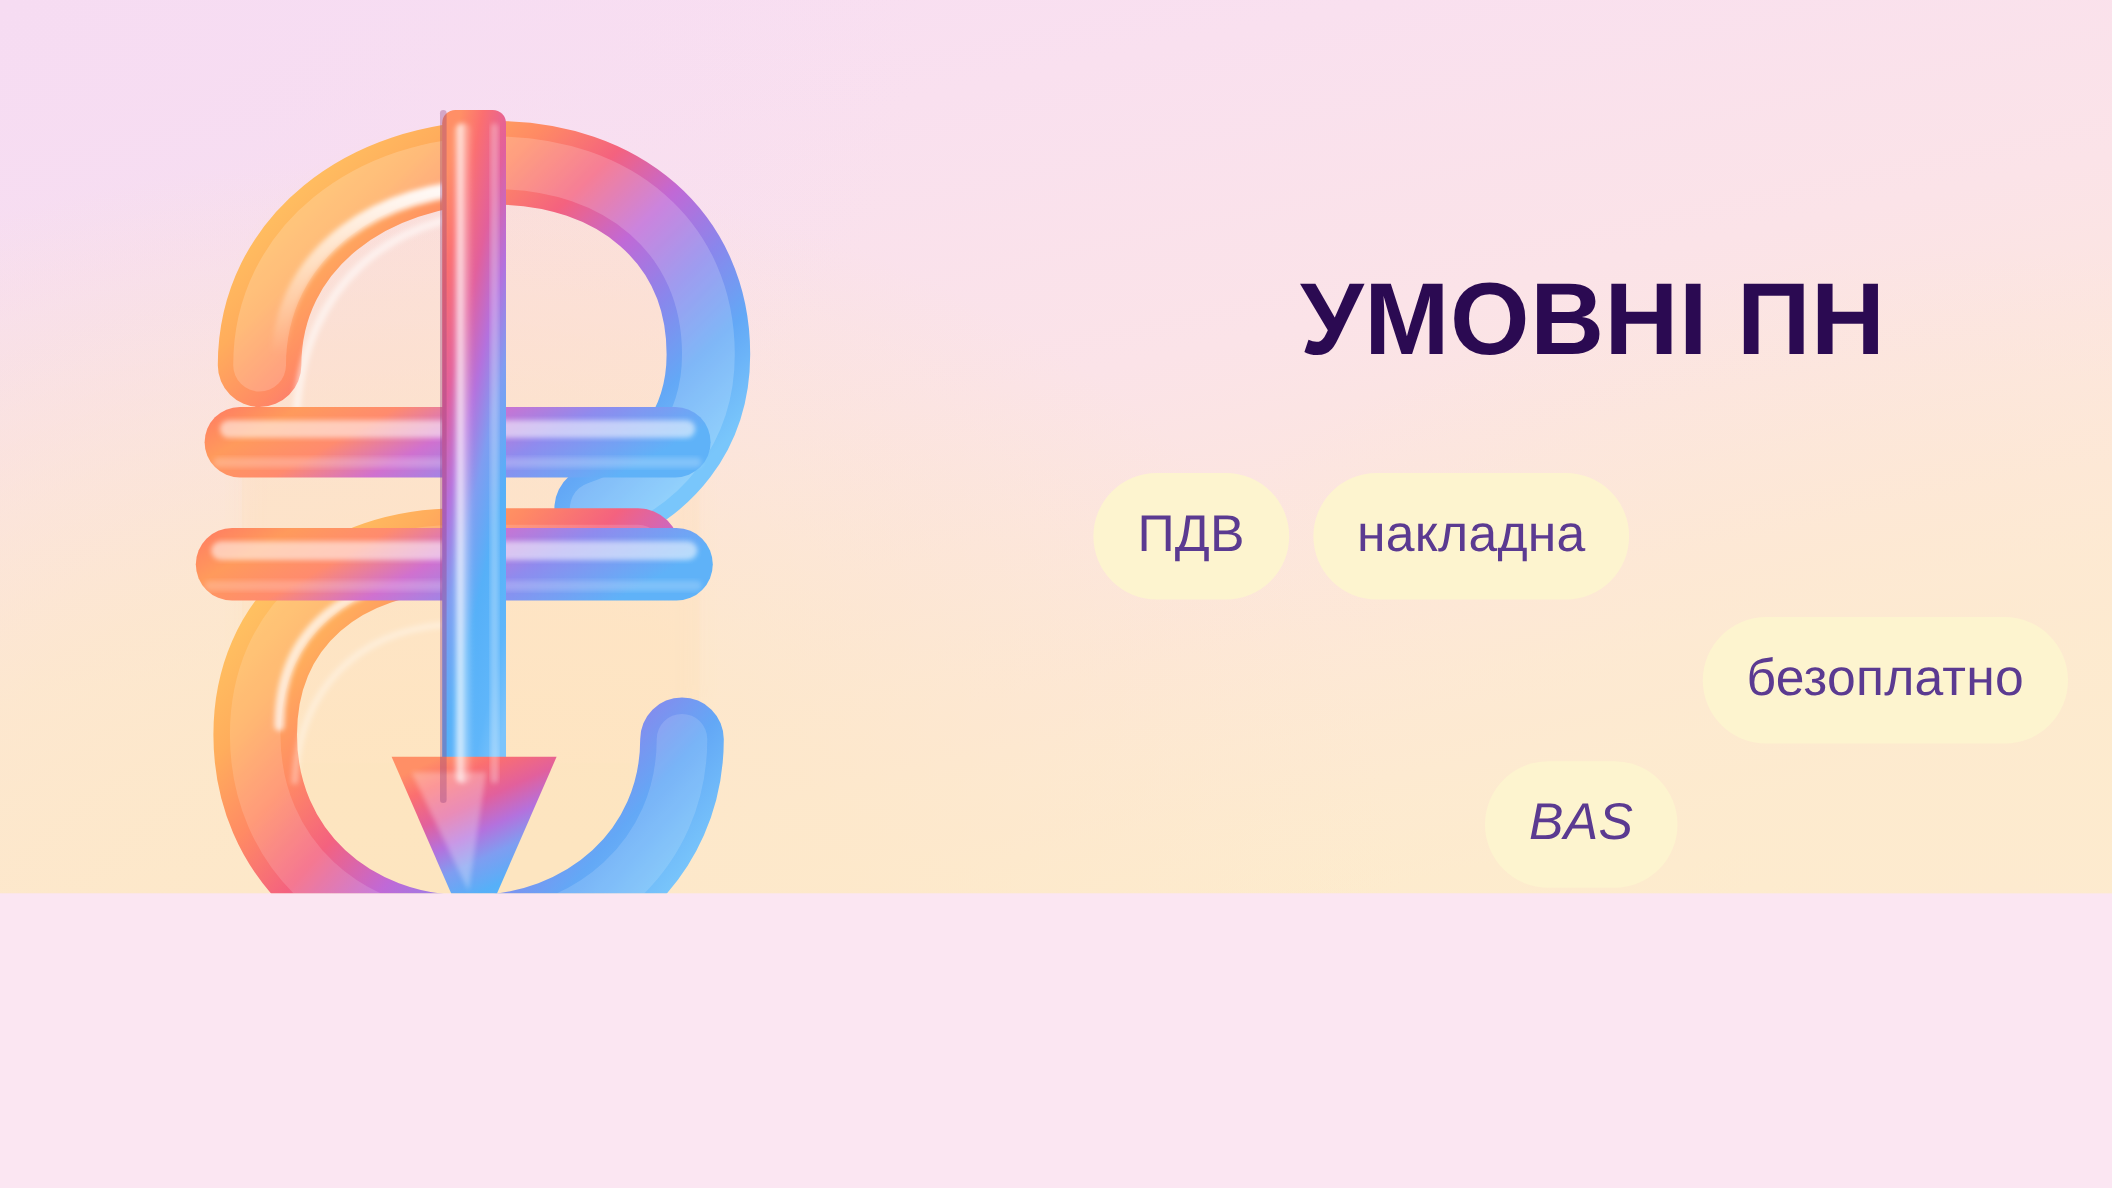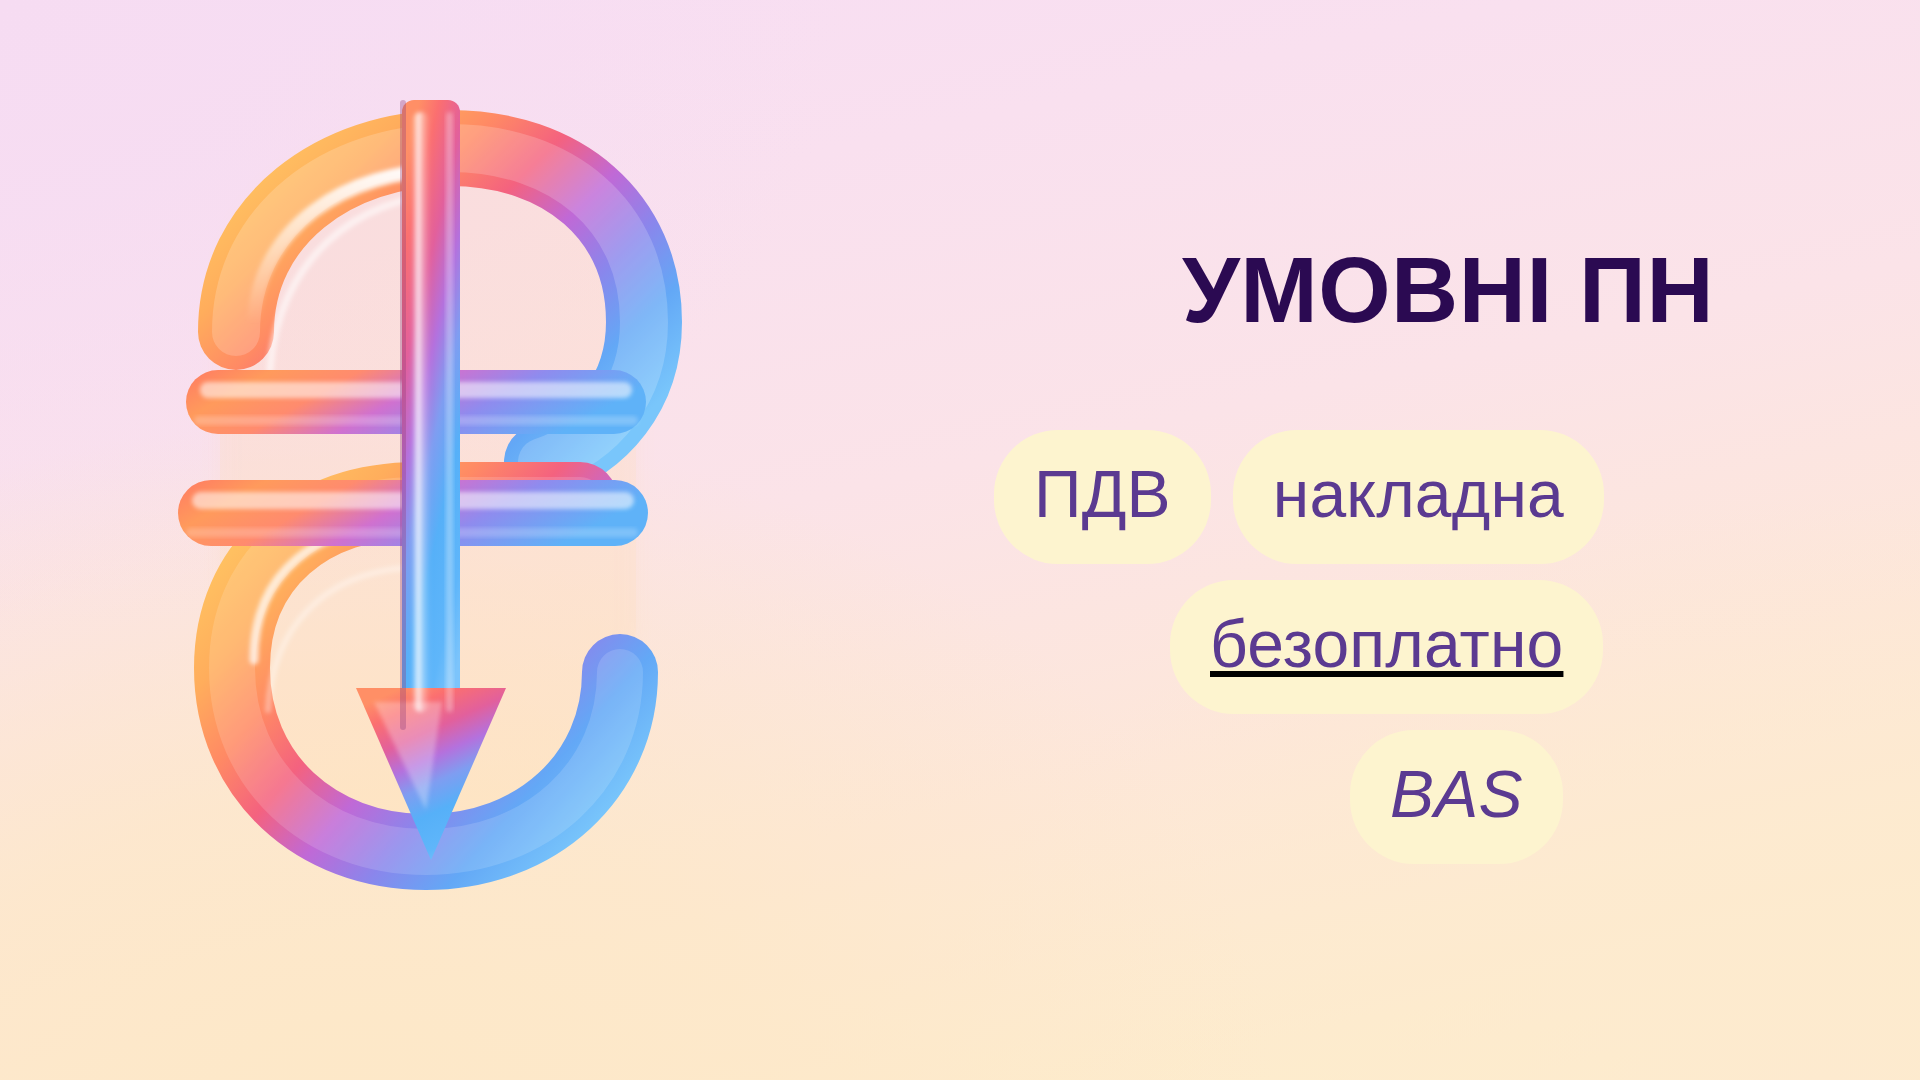--- a/index.html
+++ b/index.html
@@ -10,21 +10,21 @@
     overflow: hidden;
   }
   body {
     font-family: "Liberation Sans", sans-serif;
     background: #fbe6f2;
   }
 
   #banner {
     position: relative;
     width: 1920px;
-    height: 1080px;
+    height: 812px;
     overflow: hidden;
     background:
       radial-gradient(ellipse 1500px 1100px at 18% 102%, #fde8c8 0%, rgba(253,232,200,0.75) 28%, rgba(253,232,200,0.0) 62%),
       radial-gradient(ellipse 1400px 900px at 95% 100%, #fdeacf 0%, rgba(253,234,207,0.0) 65%),
       radial-gradient(ellipse 1200px 900px at 0% 0%, #f6dcf2 0%, rgba(246,220,242,0.0) 70%),
       linear-gradient(168deg, #f7ddf4 0%, #f9e0ef 22%, #fbe3e8 45%, #fde7d9 68%, #fdeccd 88%, #fdf0c9 100%);
   }
 
   
   #glyph-stage {
@@ -65,29 +65,29 @@
     top: 430px;
     width: 900px;
   }
   .chip-row {
     display: flex;
     align-items: center;
     margin-bottom: 16px;
     white-space: nowrap;
   }
   .chip-row.r1 { justify-content: flex-start; padding-left: 14px; gap: 22px; }
-  .chip-row.r2 { justify-content: flex-start; padding-left: 190px; text-decoration: underline; }
+  .chip-row.r2 { justify-content: flex-end; padding-left: 190px; }
   .chip-row.r3 { justify-content: flex-start; padding-left: 370px; font-style: italic; }
 
   .chip {
     display: inline-block;
     background: #fdf4cf;
     color: #5b3a91;
     border-radius: 64px;
-    font-size: 66px;
+    font-size: 47px;
     line-height: 1;
     font-weight: 400;
     padding: 31px 40px 37px 40px;
     letter-spacing: 0.2px;
   }
 </style>
 </head>
 <body>
 
 <div id="banner">

